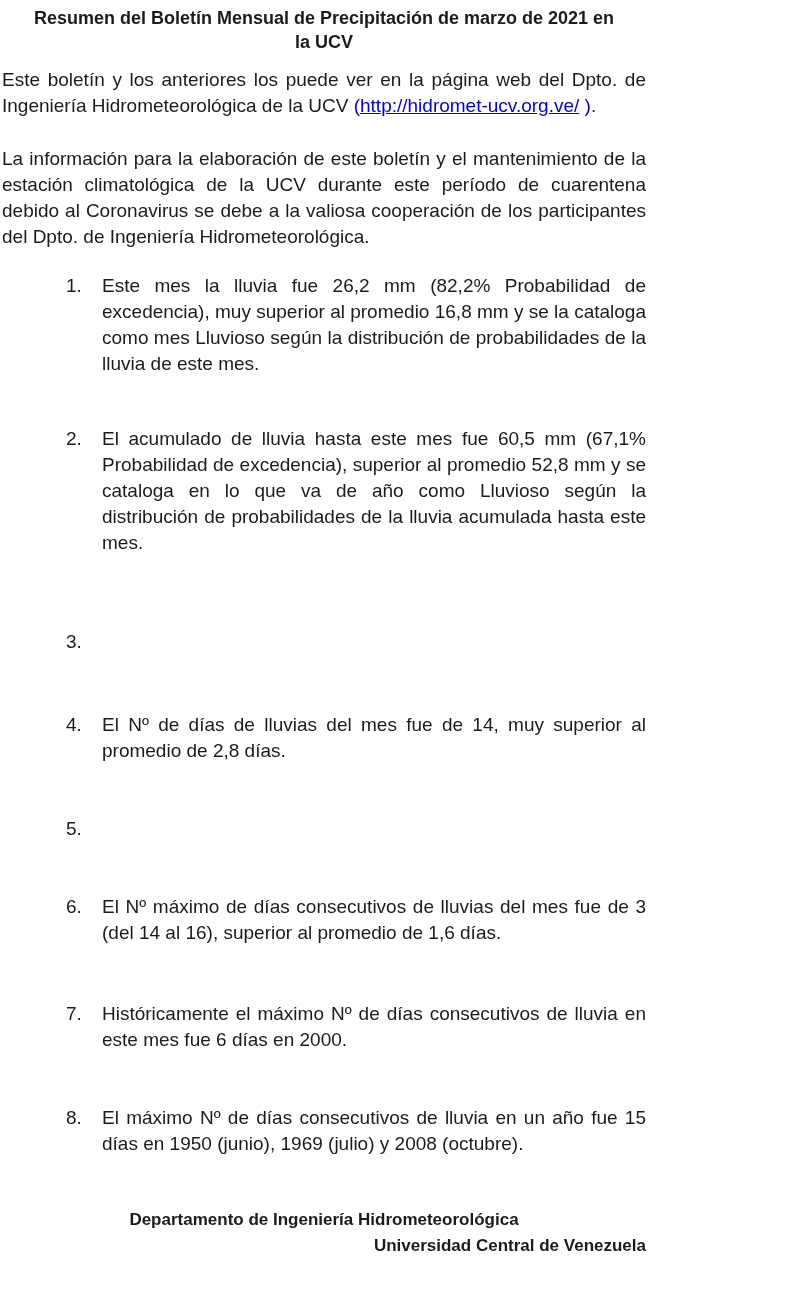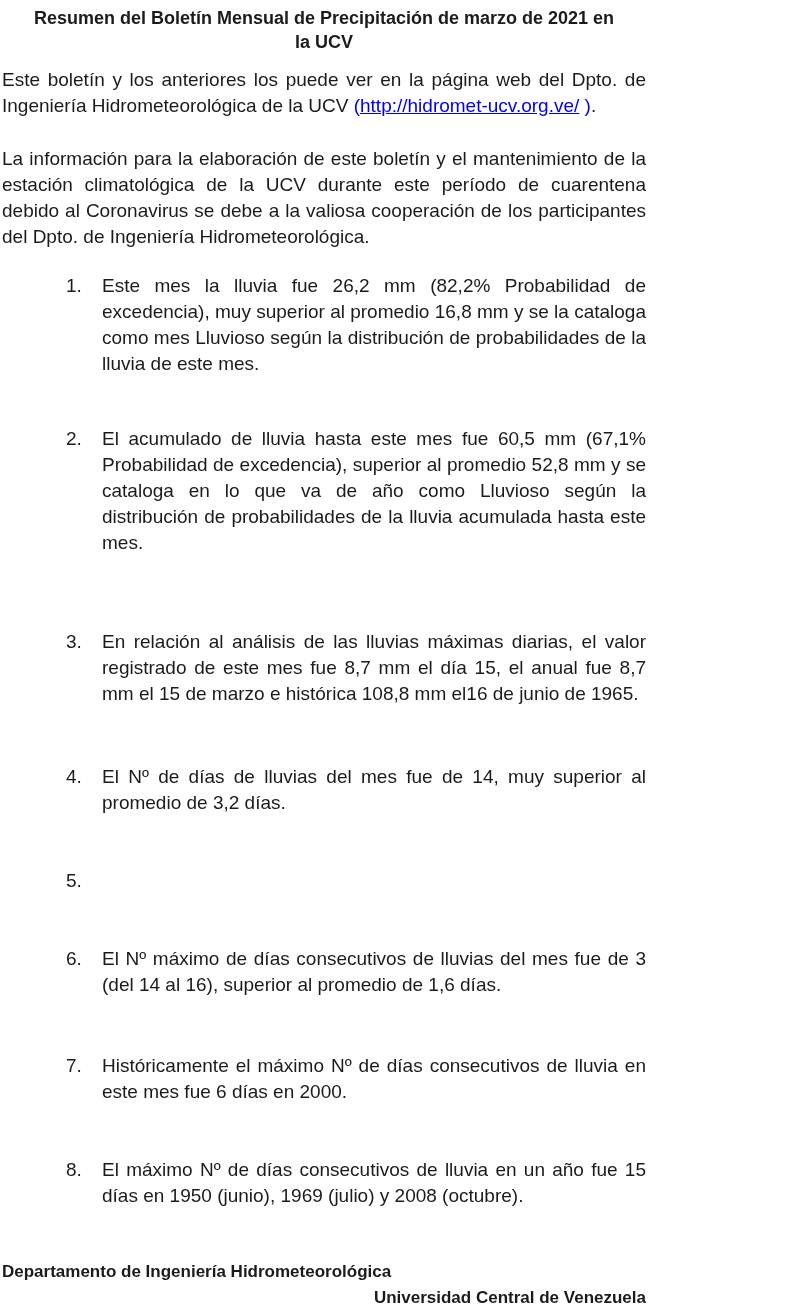--- a/index.html
+++ b/index.html
@@ -63,21 +63,21 @@
   .blue {
     color: #0000EE;
     text-decoration: none;
   }
   .footer {
     margin-top: 50px;
     font-weight: bold;
     font-size: 17px;
     line-height: 26px;
   }
-  .footer-dept { margin: 0; }
+  .footer-dept { text-align: center; margin: 0; }
   .footer-univ { text-align: right;  margin: 0; }
 </style>
 </head>
 <body>
 
 <div class="page">
 
   <h1 class="doc-title">Resumen del Boletín Mensual de Precipitación de marzo de 2021 en la UCV</h1>
 
   <p class="para intro-para"><span class="">Este boletín y los anteriores los puede ver en la página web del Dpto. de Ingeniería Hidrometeorológica de la UCV </span><span class="blue">(</span><a href="#" class="doc-link">http://hidromet-ucv.org.ve/</a><span class="blue"> )</span><span class="">.</span></p>
@@ -90,26 +90,25 @@
       <span class="item-text"><span class="">Este mes la lluvia fue 26,2 mm </span><span class="b ">(82,2% Probabilidad de excedencia),</span><span class=""> muy superior al promedio 16,8 mm y se la cataloga como mes </span><span class="b ">Lluvioso</span><span class=""> según la distribución de probabilidades de la lluvia de este mes.</span></span>
     </div>
 
     <div class="list-item">
       <span class="item-number">2.</span>
       <span class="item-text"><span class="">El acumulado de lluvia hasta este mes fue 60,5 mm </span><span class="b ">(67,1% Probabilidad de excedencia),</span><span class=""> superior al promedio 52,8 mm y se cataloga en lo que va de año como </span><span class="b ">Lluvioso</span><span class=""> según la distribución de probabilidades de la lluvia acumulada hasta este mes.</span></span>
     </div>
 
     <div class="list-item">
       <span class="item-number">3.</span>
-      <span class="item-text"><span class="">En relación al análisis de las lluvias máximas diarias, el valor registrado de este mes fue 8,7 mm el día 15, el anual fue 8,7 mm el 15 de marzo e histórica 108,8 mm el16 de junio de 1965.</span></span>
     </div>
 
     <div class="list-item">
       <span class="item-number">4.</span>
-      <span class="item-text"><span class="">El Nº de días de lluvias del mes fue de 14, muy superior al promedio de 3,2 días.</span></span>
+      <span class="item-text"><span class="">El Nº de días de lluvias del mes fue de 14, muy superior al promedio de 2,8 días.</span></span>
     </div>
 
     <div class="list-item">
       <span class="item-number">5.</span>
     </div>
 
     <div class="list-item">
       <span class="item-number">6.</span>
       <span class="item-text"><span class="">El Nº máximo de días consecutivos de lluvias del mes fue de 3 (del 14 al 16), superior al promedio de 1,6 días.</span></span>
     </div>

